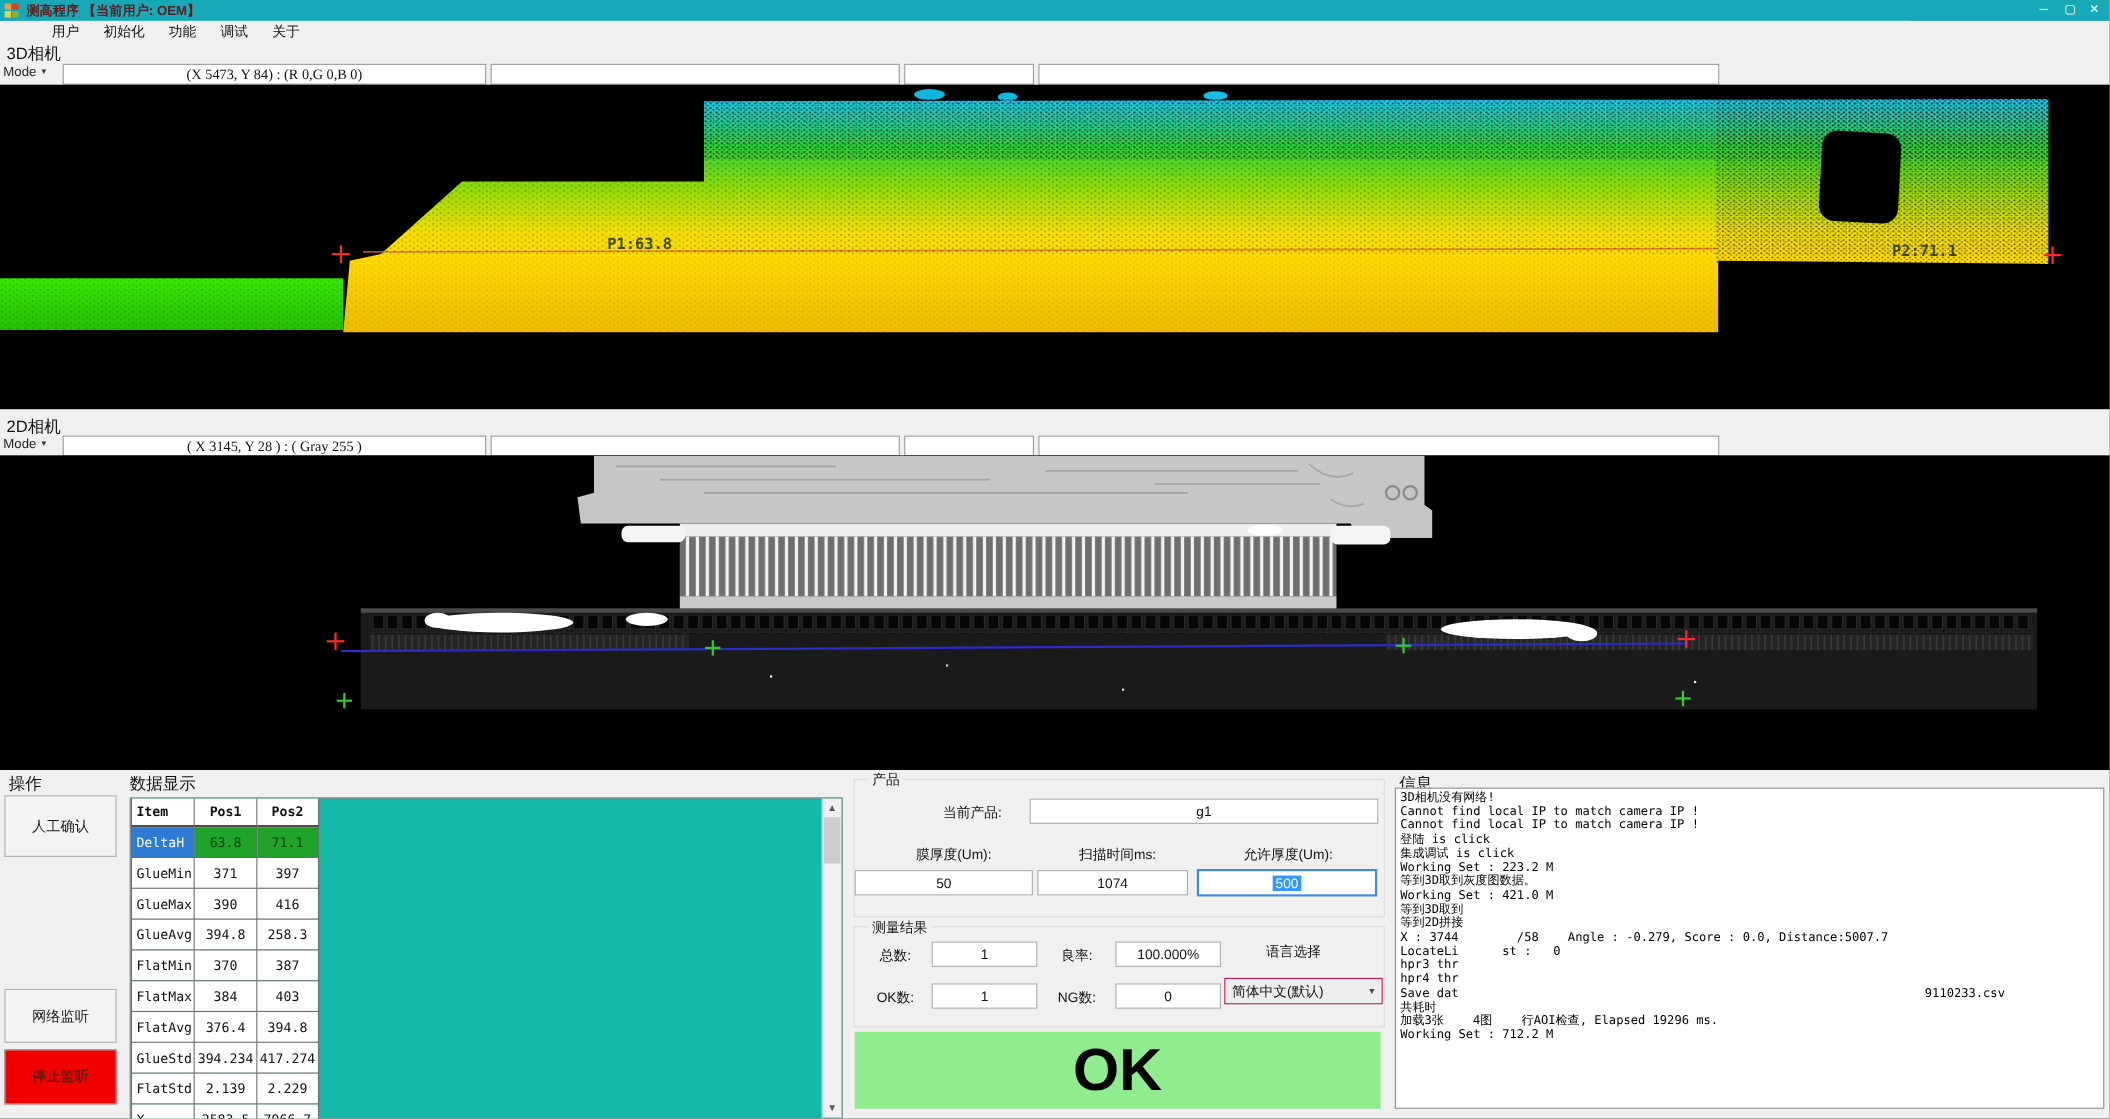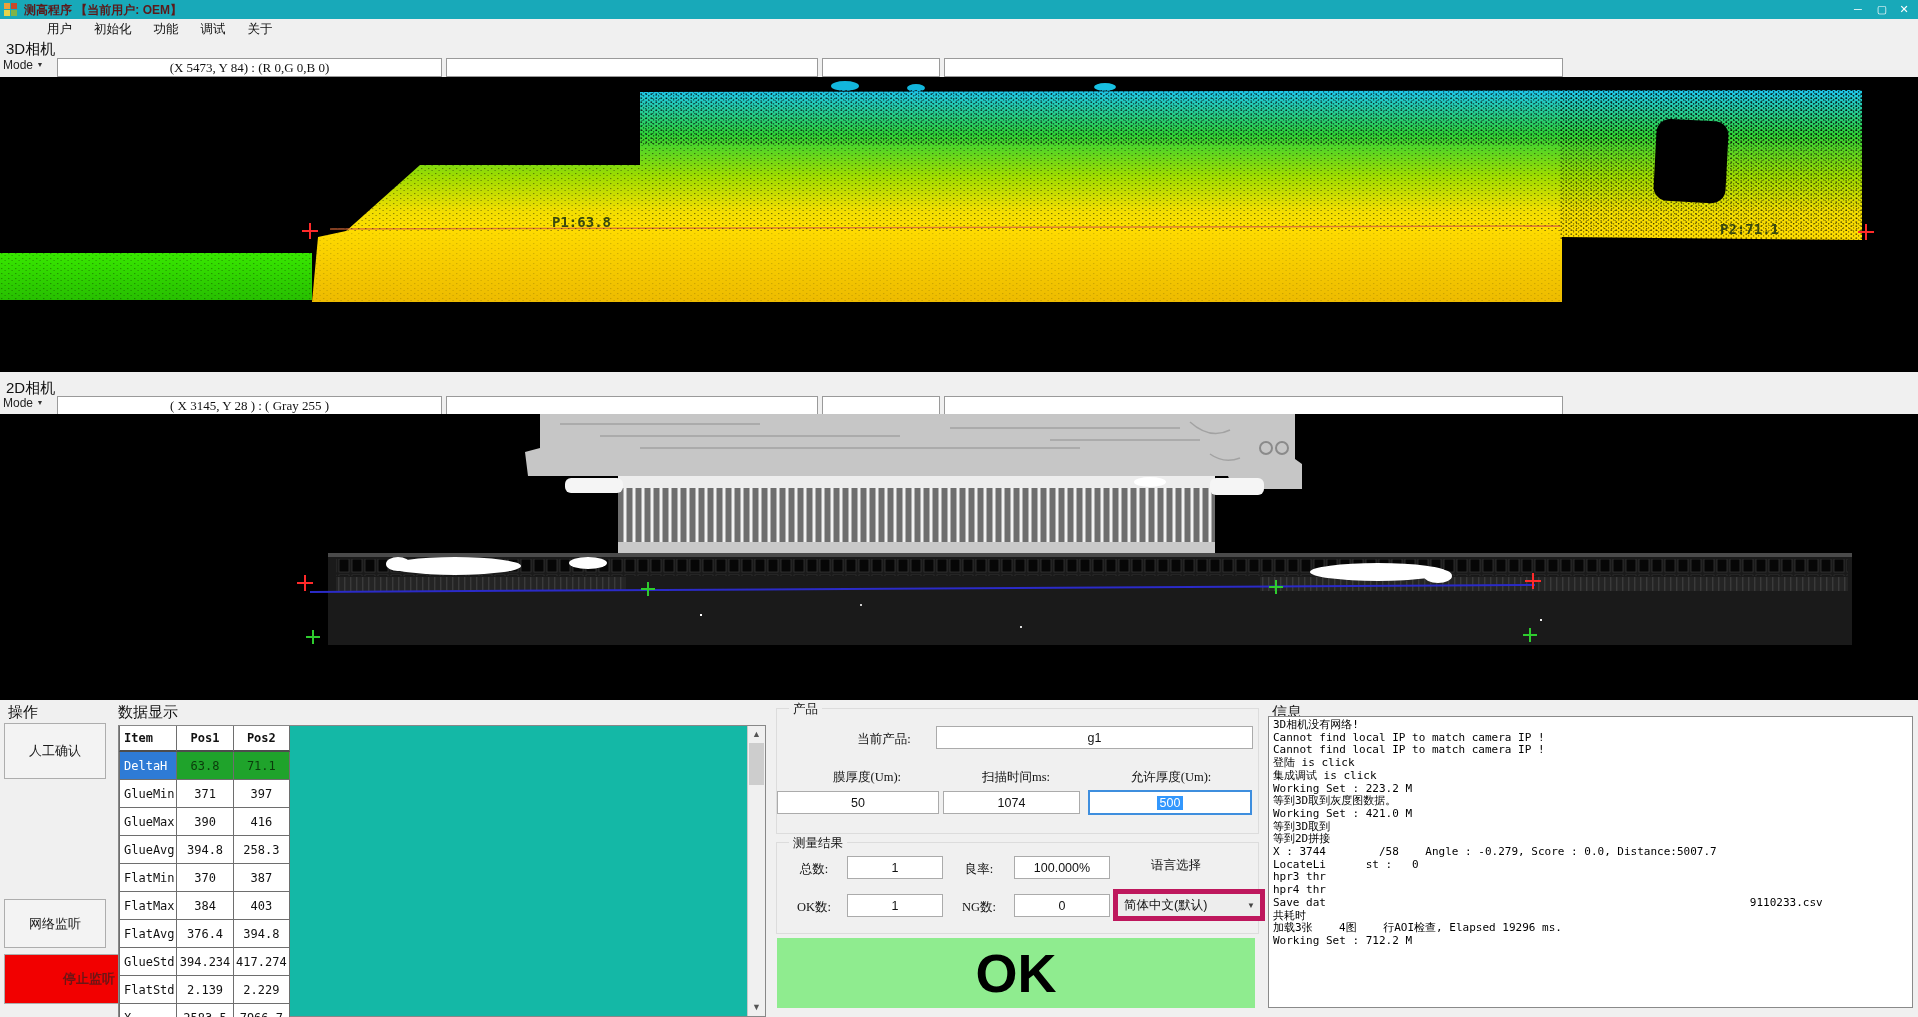--- a/index.html
+++ b/index.html
@@ -23,21 +23,21 @@
   .rfield{top:0;height:17px;background:#fff;border:1px solid #9a9a9a;
           font-family:"Liberation Serif",serif;font-size:13px;text-align:center;line-height:17px;}
 
   
   .view{background:#000;overflow:hidden;}
   .ptag{position:absolute;font-family:"DejaVu Sans Mono",monospace;font-size:14px;font-weight:700;color:#39490F;}
 
   
   .btn{background:#F3F3F3;border:1px solid #ADADAD;text-align:center;font-size:13px;color:#1a1a1a;
        display:flex;align-items:center;justify-content:center;}
-  #btn-stop{background:#F20000;color:#6D1515;font-weight:700;padding-left:34px;}
+  #btn-stop{background:#F20000;color:#6D1515;font-weight:700;}
 
   
   #table-area{left:118px;top:725px;width:646px;height:290px;background:#14b8a6;border:1px solid #888;}
   #dtable{position:absolute;left:0;top:0;width:171px;font-family:"DejaVu Sans Mono",monospace;font-size:12px;}
   .thead,.trow{display:flex;background:#fff;}
   .thead{height:26px;font-weight:700;}
   .trow{height:28px;}
   .tcell{border-right:1px solid #6e6e6e;border-bottom:1px solid #6e6e6e;display:flex;align-items:center;justify-content:center;overflow:hidden;}
   .thead .tcell{border-bottom:2px solid #4d4d4d;}
   .c0{width:54px;justify-content:flex-start;padding-left:4px;border-left:1px solid #6e6e6e;}
@@ -46,26 +46,26 @@
   .trow.sel .c0{background:#2E7BD6;color:#fff;}
   .trow.sel .c1,.trow.sel .c2{background:#1FA32B;color:#0B3B0B;}
   
   .sbar{position:absolute;right:0;top:0;width:17px;height:100%;background:#F0F0F0;border-left:1px solid #c8c8c8;}
   .sarrow{position:absolute;left:0;width:17px;height:17px;color:#555;font-size:9px;text-align:center;line-height:17px;}
   .sthumb{position:absolute;left:1px;top:17px;width:15px;height:42px;background:#CDCDCD;}
 
   
   .gbox{border:1px solid #DCDCDC;background:#F0F0F0;}
   .gbox-label{position:absolute;top:-8px;left:12px;background:#F0F0F0;padding:0 4px;font-size:12.5px;}
-  .flabel{position:absolute;font-size:12.5px;text-align:center;font-family:Liberation Serif, serif;}
+  .flabel{position:absolute;font-size:12.5px;text-align:center;}
   .vfield{position:absolute;background:#fff;border:1px solid #ABABAB;text-align:center;
           font-size:12.5px;display:flex;align-items:center;justify-content:center;}
   .vfield.focus{border:2px solid #3E8EDE;}
   .selspan{background:#3297FD;color:#fff;padding:0 3px;}
-  .combo{position:absolute;background:#EDEDED;border:5px solid #be185d;font-size:12.5px;
+  .combo{position:absolute;background:#EDEDED;border:1px solid #be185d;font-size:12.5px;
          display:flex;align-items:center;padding-left:6px;}
   .combo .chev{position:absolute;right:5px;font-size:8px;color:#444;}
 
   #ok-box{left:777px;top:938px;width:478px;height:70px;background:#8FEC8F;display:flex;
           align-items:center;justify-content:center;font-size:54px;font-weight:700;color:#000;}
 
   
   #log-box{left:1268px;top:716px;width:645px;height:292px;background:#fff;border:1px solid #8a8a8a;
            overflow:hidden;padding:2px 0 0 4px;box-sizing:border-box;}
   .logline{white-space:pre;font-family:"DejaVu Sans Mono",monospace;font-size:11px;line-height:12.7px;color:#000;}

